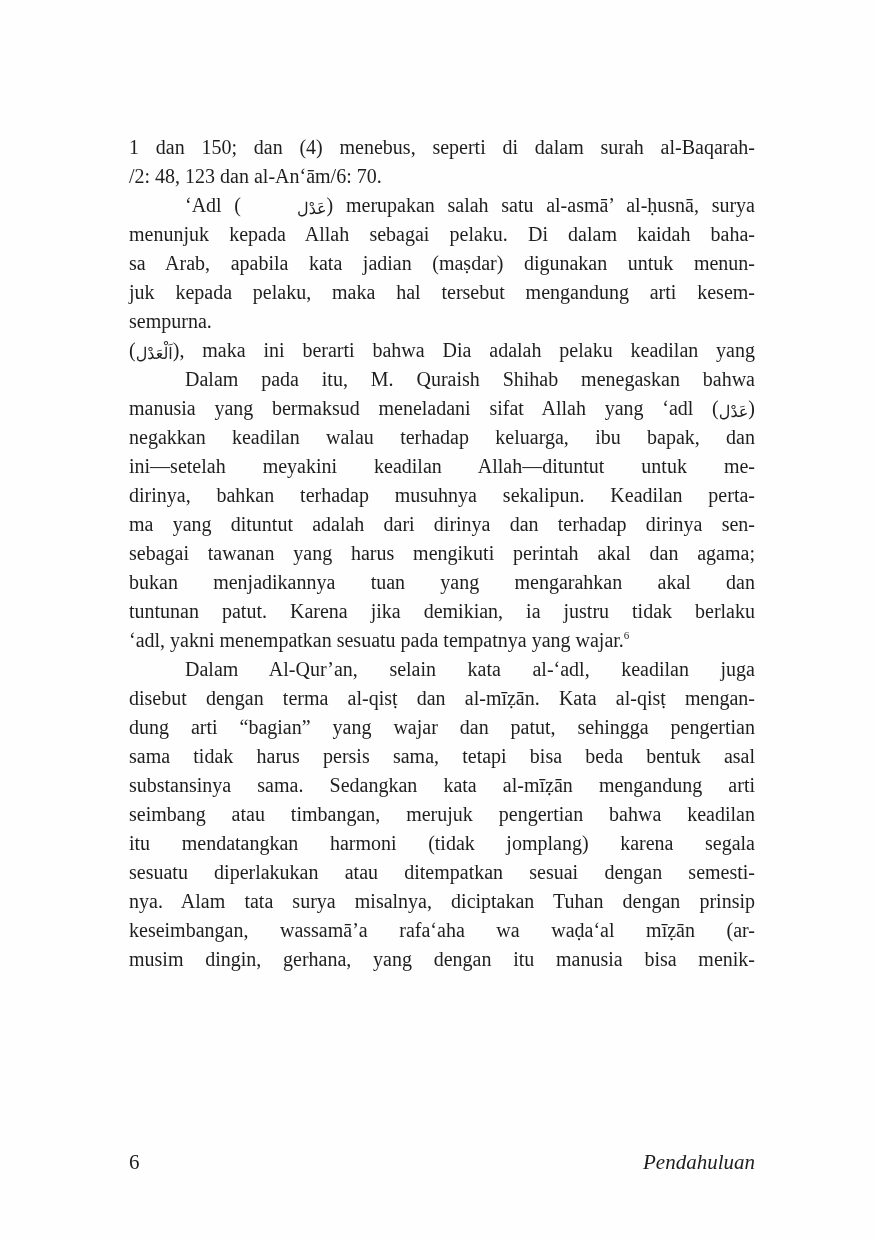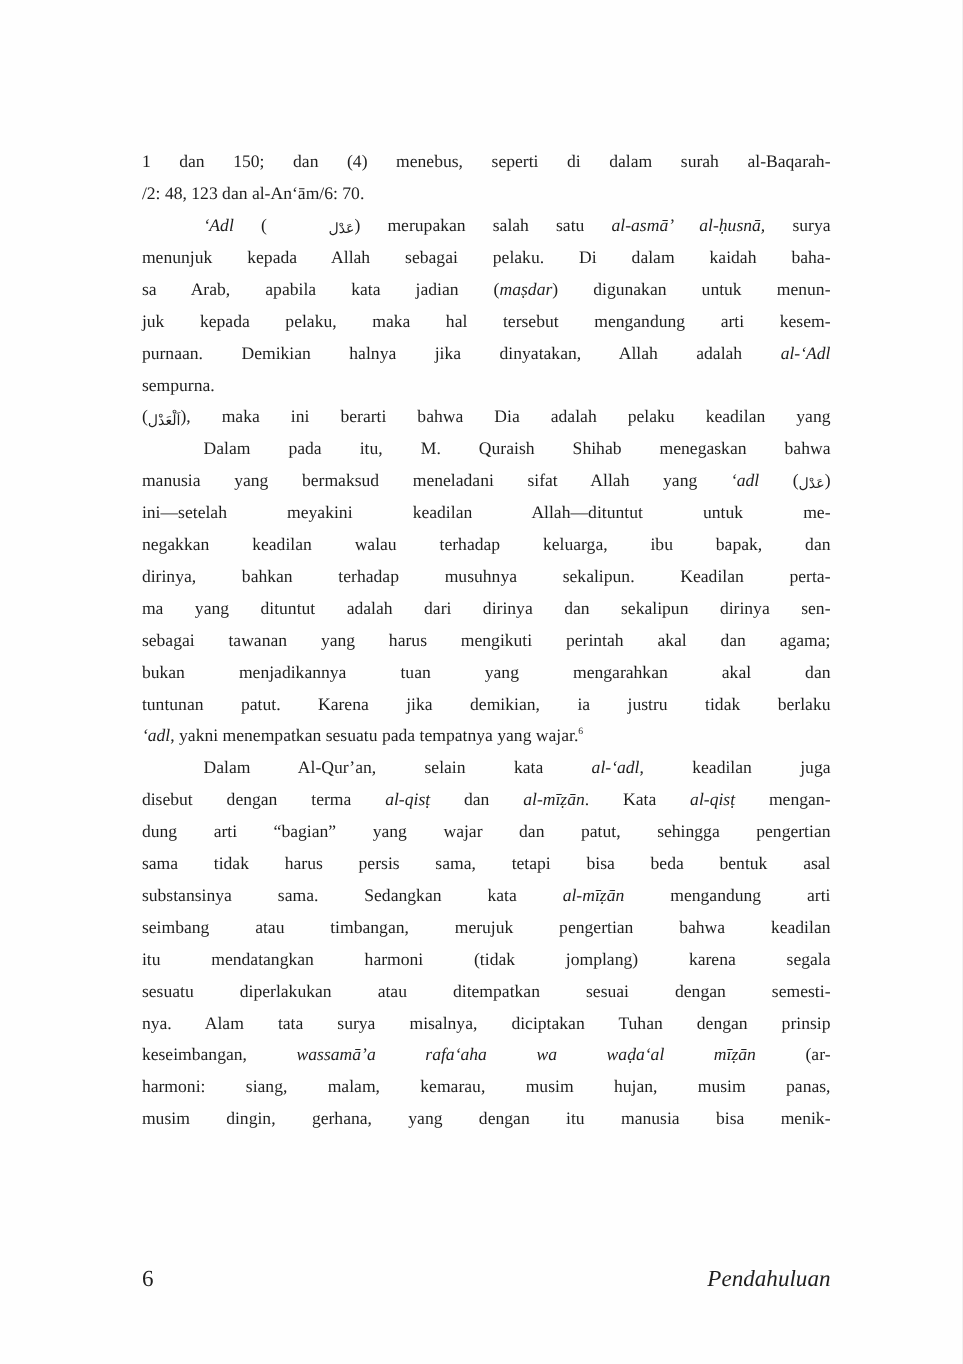--- a/index.html
+++ b/index.html
@@ -17,34 +17,34 @@
     overflow: hidden;
     margin: 0 auto;
   }
   .textblock {
     position: absolute;
     left: 129px;
     top: 133px;
     width: 626px;
   }
   .line {
-    font-size: 16px;
+    font-size: 20px;
     line-height: 29px;
     text-align: justify;
     text-align-last: justify;
     white-space: normal;
   }
   .line.end {
     text-align-last: left;
   }
   .line.indent {
     text-indent: 56px;
   }
   .s-n { font-style: normal; }
-  .s-i { font-style: italic; }
+  .s-i { }
   .s-ar {
     font-family: Liberation Serif, serif;
     font-size: 0.80em;
     line-height: 1;
     display: inline-block;
     vertical-align: -2px;
   }
   .s-sup {
     vertical-align: super;
     font-size: 0.55em;
@@ -70,44 +70,42 @@
 
 <div class="scan-page">
 
   <div class="textblock">
       <div class="line"><span class="s-n">1 dan 150; dan (4) menebus, seperti di dalam surah al-Baqarah-</span></div>
       <div class="line end"><span class="s-n">/2: 48, 123 dan al-An‘ām/6: 70.</span></div>
       <div class="line indent"><span class="s-i">‘Adl</span><span class="s-n"> (</span><span class="s-ar">عَدْل</span><span class="s-n">) merupakan salah satu </span><span class="s-i">al-asmā’ al-ḥusnā,</span><span class="s-n"> surya</span></div>
       <div class="line"><span class="s-n">menunjuk kepada Allah sebagai pelaku. Di dalam kaidah baha-</span></div>
       <div class="line"><span class="s-n">sa Arab, apabila kata jadian (</span><span class="s-i">maṣdar</span><span class="s-n">) digunakan untuk menun-</span></div>
       <div class="line"><span class="s-n">juk kepada pelaku, maka hal tersebut mengandung arti kesem-</span></div>
-      <div class="line"><span class="s-n">purnaan. Demikian halnya jika dinyatakan, Allah adalah </span><span class="s-i">al-‘Adl</span></div>
       <div class="line end"><span class="s-n">sempurna.</span></div>
       <div class="line"><span class="s-n">(</span><span class="s-ar">اَلْعَدْل</span><span class="s-n">), maka ini berarti bahwa Dia adalah pelaku keadilan yang</span></div>
       <div class="line indent"><span class="s-n">Dalam pada itu, M. Quraish Shihab menegaskan bahwa</span></div>
       <div class="line"><span class="s-n">manusia yang bermaksud meneladani sifat Allah yang </span><span class="s-i">‘adl</span><span class="s-n"> (</span><span class="s-ar">عَدْل</span><span class="s-n">)</span></div>
+      <div class="line"><span class="s-n">negakkan keadilan walau terhadap keluarga, ibu bapak, dan</span></div>
       <div class="line"><span class="s-n">ini—setelah meyakini keadilan Allah—dituntut untuk me-</span></div>
-      <div class="line"><span class="s-n">negakkan keadilan walau terhadap keluarga, ibu bapak, dan</span></div>
       <div class="line"><span class="s-n">dirinya, bahkan terhadap musuhnya sekalipun. Keadilan perta-</span></div>
-      <div class="line"><span class="s-n">ma yang dituntut adalah dari dirinya dan sekalipun dirinya sen-</span></div>
+      <div class="line"><span class="s-n">ma yang dituntut adalah dari dirinya dan terhadap dirinya sen-</span></div>
       <div class="line"><span class="s-n">sebagai tawanan yang harus mengikuti perintah akal dan agama;</span></div>
       <div class="line"><span class="s-n">bukan menjadikannya tuan yang mengarahkan akal dan</span></div>
       <div class="line"><span class="s-n">tuntunan patut. Karena jika demikian, ia justru tidak berlaku</span></div>
       <div class="line end"><span class="s-i">‘adl</span><span class="s-n">, yakni menempatkan sesuatu pada tempatnya yang wajar.</span><span class="s-sup">6</span></div>
       <div class="line indent"><span class="s-n">Dalam Al-Qur’an,  selain kata </span><span class="s-i">al-‘adl</span><span class="s-n">, keadilan juga</span></div>
       <div class="line"><span class="s-n">disebut dengan terma </span><span class="s-i">al-qisṭ</span><span class="s-n"> dan </span><span class="s-i">al-mīẓān</span><span class="s-n">.  Kata </span><span class="s-i">al-qisṭ</span><span class="s-n"> mengan-</span></div>
       <div class="line"><span class="s-n">dung arti “bagian” yang wajar dan patut, sehingga pengertian</span></div>
       <div class="line"><span class="s-n">sama tidak harus persis sama, tetapi bisa beda bentuk asal</span></div>
       <div class="line"><span class="s-n">substansinya sama.  Sedangkan kata </span><span class="s-i">al-mīẓān</span><span class="s-n">  mengandung arti</span></div>
       <div class="line"><span class="s-n">seimbang atau timbangan, merujuk pengertian bahwa keadilan</span></div>
       <div class="line"><span class="s-n">itu mendatangkan harmoni (tidak jomplang) karena segala</span></div>
       <div class="line"><span class="s-n">sesuatu diperlakukan atau ditempatkan sesuai dengan semesti-</span></div>
       <div class="line"><span class="s-n">nya. Alam tata surya misalnya, diciptakan Tuhan dengan prinsip</span></div>
       <div class="line"><span class="s-n">keseimbangan, </span><span class="s-i">wassamā’a rafa‘aha wa waḍa‘al mīẓān</span><span class="s-n"> (ar-</span></div>
-      <div class="line"><span class="s-n">harmoni: siang,  malam, kemarau, musim hujan, musim panas,</span></div>
       <div class="line"><span class="s-n">musim dingin, gerhana, yang dengan itu manusia bisa menik-</span></div>
     </div>
 
   <div class="footer">
     <span class="pagenum">6</span>
     <span class="section">Pendahuluan</span>
   </div>
 
 </div>
 

